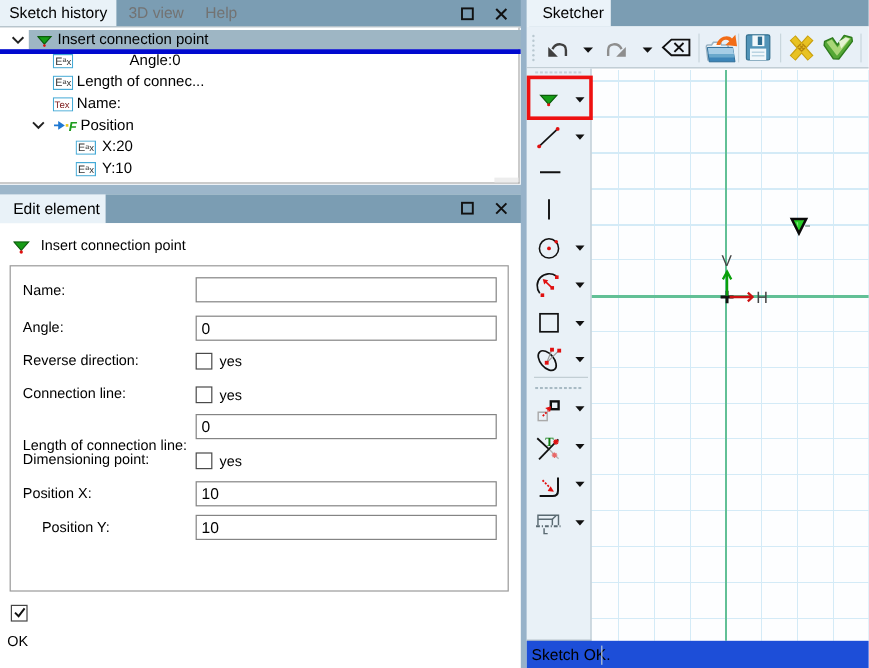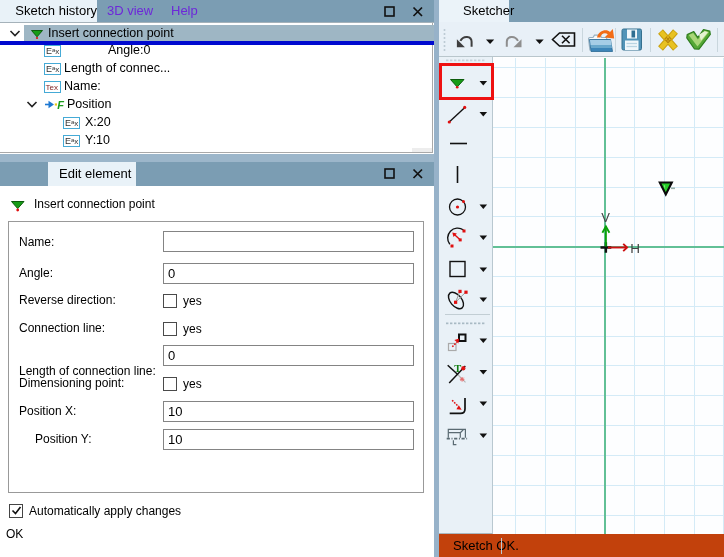--- a/index.html
+++ b/index.html
@@ -2,59 +2,59 @@
 <html><head>
 <meta charset="utf-8">
 <style>
 * { margin:0; padding:0; box-sizing:border-box; }
 html,body { width:724px; height:557px; overflow:hidden; }
 body { font-family:"Liberation Sans", sans-serif; font-size:12px; color:#000; background:#fff; position:relative; }
 .abs { position:absolute; }
 
 
 #tabbar { left:0; top:0; width:435px; height:22px; background:#7b9db3; }
-#tab-active { left:0; top:0; width:97px; height:22px; background:#e9f2f8; color:#000; text-align:right; line-height:22px; font-size:13px; }
-.tabtxt { color:#6d28d9; line-height:22px; position:absolute; top:0; font-size:13px; }
+#tab-active { left:0; top:0; width:97px; height:22px; background:#e9f2f8; color:#000; text-align:center; line-height:22px; font-size:13px; }
+.tabtxt { color:#737373; line-height:22px; position:absolute; top:0; font-size:13px; }
 #tabline { left:0; top:22px; width:435px; height:1px; background:#a5b2ba; }
 #treebg { left:0; top:23px; width:433px; height:130px; background:#fff; border-bottom:1px solid #a9a9a9; border-right:1px solid #a9a9a9; }
 #selrow { left:24px; top:25px; width:411px; height:16px; background:#9eb6c4; }
 #blueline { left:0; top:41px; width:434px; height:3.5px; background:#0009cf; }
 
 .trow { position:absolute; height:16px; line-height:16px; white-space:nowrap; font-size:12.5px; }
 
 
 #gap1 { left:0; top:154px; width:435px; height:8px; background:#9cb6ca; }
-#editbar { left:0; top:162px; width:435px; height:24px; background:#7b9db3;padding-left:48px; }
+#editbar { left:0; top:162px; width:435px; height:24px; background:#7b9db3; }
 #edittab { left:0; top:0; width:88px; height:24px; background:#e9f2f8; line-height:24px; padding-left:11px; font-size:13px; }
 
 
 .wbtn { position:absolute; }
 
 
 #form { left:0; top:186px; width:435px; height:371px; background:#fff; }
 #groupbox { position:absolute; left:8px; top:35px; width:416px; height:272px; border:1px solid #999; }
 .flabel { position:absolute; left:19px; }
 .finput { position:absolute; left:163px; width:251px; height:21px; border:1px solid #848484; background:#fff; line-height:19px; padding-left:4px; font-size:13px; }
 .fcheck { position:absolute; left:163px; width:14px; height:14px; border:1px solid #4a4a4a; background:#fff; }
 .yes { position:absolute; left:183px; }
 
 
 #vdiv { left:434px; top:0; width:5px; height:557px; background:#97b2c9; }
 
 
 #right { left:441px; top:0; width:283px; height:557px; background:#fff; }
 #rtabbar { left:441px; top:0; width:283px; height:22px; background:#7b9db3; }
-#rtab { left:-2px; top:0; width:70px; height:22px; background:#ebf3f9; line-height:22px; padding-left:24px; font-size:13px; }
+#rtab { left:-2px; top:0; width:70px; height:22px; background:#ebf3f9; line-height:22px; padding-left:13px; font-size:13px; }
 #rtoolbar { left:439px; top:22px; width:285px; height:35px; background:#e8f0f7; border-bottom:1px solid #b9c6cc; }
 
 #canvas { left:441px; top:58px; width:283px; height:476px; background:#fff; }
 #vtoolbar { left:439px; top:57px; width:54px; height:477px; background:#e9f1f7; border-right:1px solid #b9c8d0; border-bottom:1px solid #aab8c0; }
 #redsel { position:absolute; left:0px; top:6px; width:55px; height:37px; border:3px solid #ee1111; }
 
-#statusbar { left:439px; top:534px; width:285px; height:23px; background:#c2410c; line-height:23px; padding-left:14px; font-size:13px; }
+#statusbar { left:439px; top:534px; width:285px; height:23px; background:#1d4ed8; line-height:23px; padding-left:4px; font-size:13px; }
 </style>
 </head>
 <body>
 
 <div class="abs" id="tabbar"></div>
 <div class="abs" id="tab-active">Sketch history</div>
 <div class="tabtxt" style="left:107px;">3D view</div>
 <div class="tabtxt" style="left:171px;">Help</div>
 <svg class="wbtn" style="left:383px; top:5px;" width="14" height="14">
     <rect x="2" y="2" width="9" height="9" fill="none" stroke="#111" stroke-width="1.6"></rect>
@@ -158,21 +158,20 @@
   <div class="flabel" style="top:218px;">Position X:</div>
   <div class="finput" style="top:215px;">10</div>
 
   <div class="flabel" style="top:246px;margin-left:16px;">Position Y:</div>
   <div class="finput" style="top:243px;">10</div>
 
   <div style="position:absolute; left:9px; top:318px; width:14px; height:14px; border:1px solid #444; background:#fff;"></div>
   <svg style="position:absolute; left:10px; top:318px;" width="13" height="13">
       <path d="M2.5 6.5 L5.5 9.5 L10.5 3" stroke="#111" stroke-width="1.6" fill="none"></path>
     </svg>
-  <div style="position:absolute; left:29px; top:318px;">Automatically apply changes</div>
   <div style="position:absolute; left:6px; top:341px;">OK</div>
 </div>
 
 <div class="abs" id="vdiv"></div>
 
 <div class="abs" id="right"></div>
 <div class="abs" id="rtabbar">
     <div id="rtab" style="position:absolute;">Sketcher</div>
   </div>
 <div class="abs" id="rtoolbar"></div>

